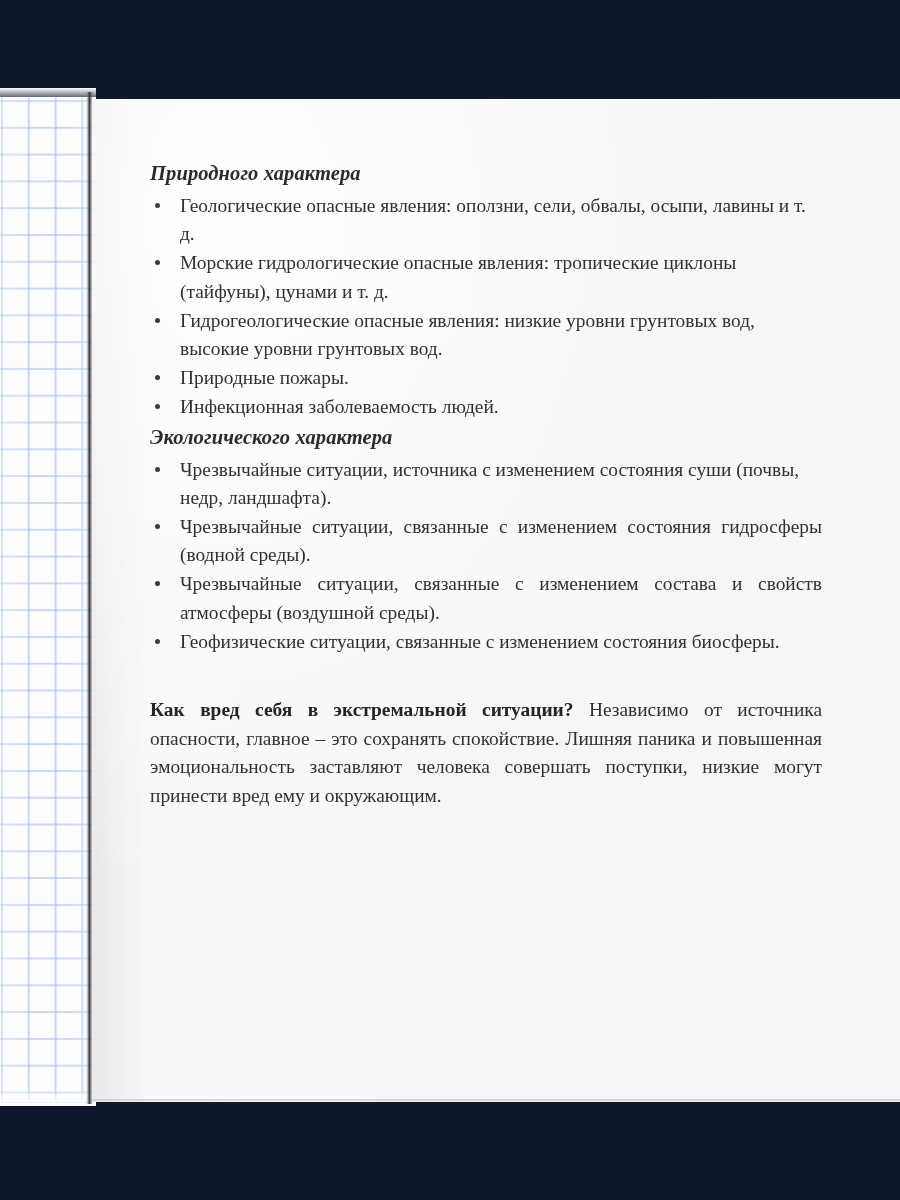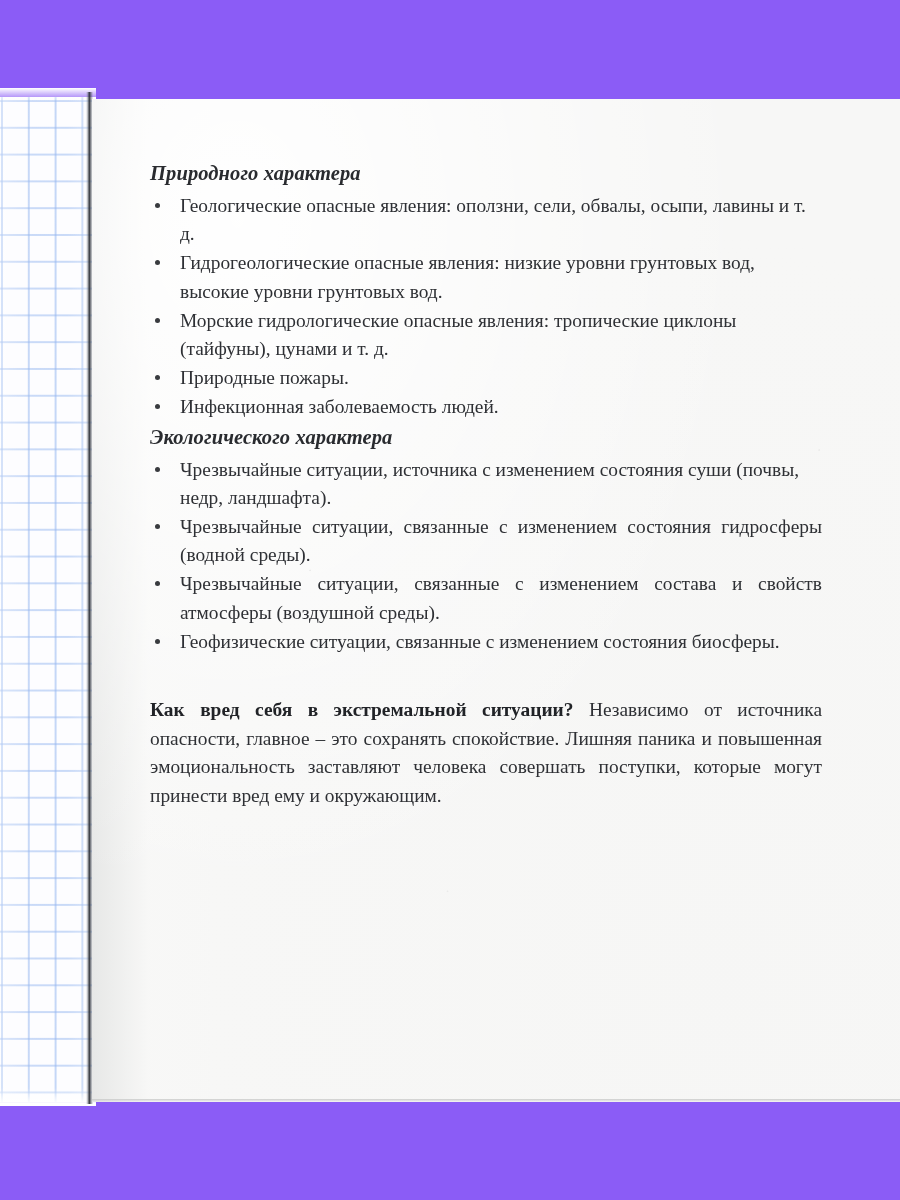--- a/index.html
+++ b/index.html
@@ -13,21 +13,21 @@
     height: 1200px;
     overflow: hidden;
     font-family: "Liberation Serif", "DejaVu Serif", serif;
   }
 
   
   #scene {
     position: relative;
     width: 900px;
     height: 1200px;
-    background: #8b5cf6;
+    background: #0f172a;
   }
 
   
   #graph-paper {
     position: absolute;
     left: 0;
     top: 97px;
     width: 96px;
     height: 1005px;
     background-color: #fdfdff;
@@ -198,28 +198,28 @@
 
       <h2 class="section-heading">Природного характера</h2>
 
       <ul class="bullet-list">
         <li>
           <span class="bullet-dot"></span>
           <span class="item-text">Геологические опасные явления: оползни, сели, обвалы, осыпи, лавины и т. д.</span>
         </li>
         <li>
           <span class="bullet-dot"></span>
+          <span class="item-text">Морские гидрологические опасные явления: тропические циклоны (тайфуны), цунами и т. д.</span>
+        </li>
+        <li>
+          <span class="bullet-dot"></span>
           <span class="item-text">Гидрогеологические опасные явления: низкие уровни грунтовых вод, высокие уровни грунтовых вод.</span>
         </li>
         <li>
           <span class="bullet-dot"></span>
-          <span class="item-text">Морские гидрологические опасные явления: тропические циклоны (тайфуны), цунами и т. д.</span>
-        </li>
-        <li>
-          <span class="bullet-dot"></span>
           <span class="item-text">Природные пожары.</span>
         </li>
         <li>
           <span class="bullet-dot"></span>
           <span class="item-text">Инфекционная заболеваемость людей.</span>
         </li>
       </ul>
 
       <h2 class="section-heading second">Экологического характера</h2>
 
@@ -235,19 +235,19 @@
         <li class="justified">
           <span class="bullet-dot"></span>
           <span class="item-text">Чрезвычайные ситуации, связанные с изменением состава и свойств атмосферы (воздушной среды).</span>
         </li>
         <li class="justified">
           <span class="bullet-dot"></span>
           <span class="item-text">Геофизические ситуации, связанные с изменением состояния биосферы.</span>
         </li>
       </ul>
 
-      <p id="closing-paragraph"><span class="lead-in">Как вред себя в экстремальной ситуации?</span><span class="body-text"> Независимо от источника опасности, главное – это сохранять спокойствие. Лишняя паника и повышенная эмоциональность заставляют человека совершать поступки, которые могут принести вред ему и окружающим.</span></p>
+      <p id="closing-paragraph"><span class="lead-in">Как вред себя в экстремальной ситуации?</span><span class="body-text"> Независимо от источника опасности, главное – это сохранять спокойствие. Лишняя паника и повышенная эмоциональность заставляют человека совершать поступки, низкие могут принести вред ему и окружающим.</span></p>
 
     </div>
   </div>
 
   <div id="page-bottom-edge"></div>
 </div>
 
 </body></html>

